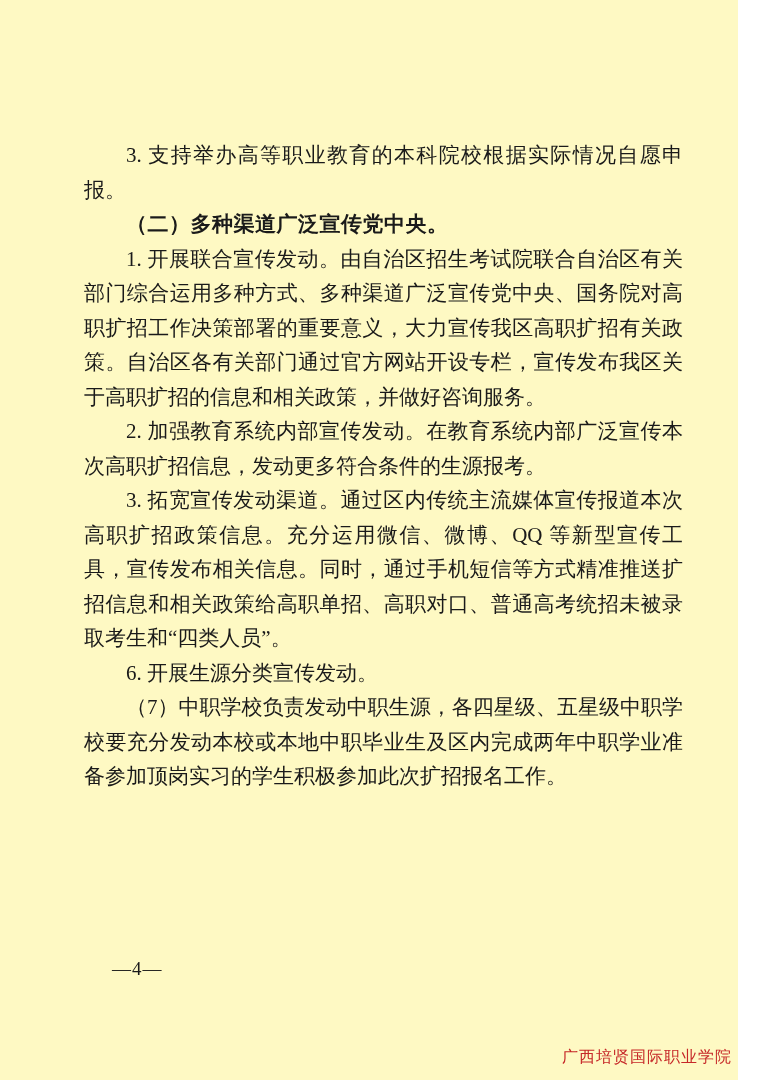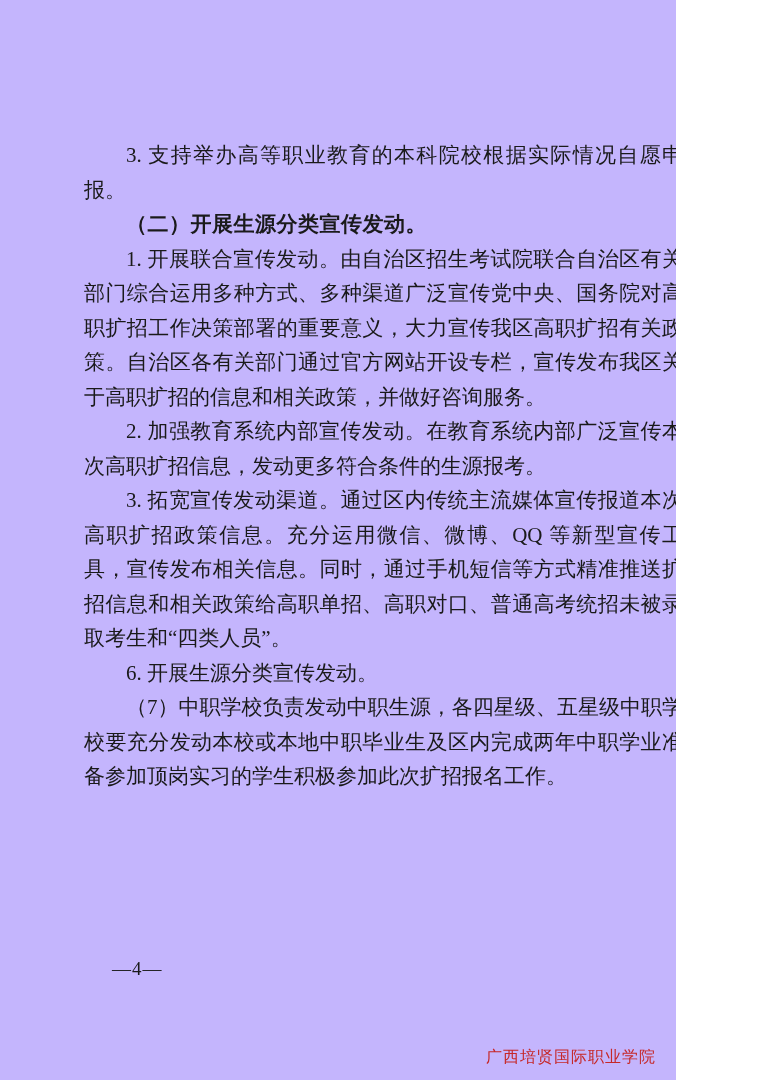--- a/index.html
+++ b/index.html
@@ -2,23 +2,23 @@
 <html><head>
 <meta charset="utf-8">
 <style>
   html, body {
     margin: 0;
     padding: 0;
     background: #ffffff;
   }
   .page {
     position: relative;
-    width: 676px;
+    width: 738px;
     height: 1080px;
-    background: #c4b5fd;
+    background: #fef9c3;
     overflow: hidden;
     font-family: "Liberation Serif", "DejaVu Serif", serif;
     color: #1a1a1a;
   }
   .doc-body {
     position: absolute;
     left: 84px;
     top: 138px;
     width: 599px;
     font-size: 21px;
@@ -40,35 +40,35 @@
   .page-number {
     position: absolute;
     left: 112px;
     top: 958px;
     font-size: 19px;
     letter-spacing: 1px;
     color: #1a1a1a;
   }
   .watermark {
     position: absolute;
-    right: 20px;
+    right: 6px;
     bottom: 12px;
     font-size: 16px;
     font-family: "Liberation Sans", "DejaVu Sans", sans-serif;
     letter-spacing: 1px;
   }
 </style>
 </head>
 <body>
 
 <div class="page">
 
   <div class="doc-body">
       <p class="para body">3. 支持举办高等职业教育的本科院校根据实际情况自愿申报。</p>
-      <p class="para heading">（二）开展生源分类宣传发动。</p>
+      <p class="para heading">（二）多种渠道广泛宣传党中央。</p>
       <p class="para body">1. 开展联合宣传发动。由自治区招生考试院联合自治区有关部门综合运用多种方式、多种渠道广泛宣传党中央、国务院对高职扩招工作决策部署的重要意义，大力宣传我区高职扩招有关政策。自治区各有关部门通过官方网站开设专栏，宣传发布我区关于高职扩招的信息和相关政策，并做好咨询服务。</p>
       <p class="para body">2. 加强教育系统内部宣传发动。在教育系统内部广泛宣传本次高职扩招信息，发动更多符合条件的生源报考。</p>
       <p class="para body">3. 拓宽宣传发动渠道。通过区内传统主流媒体宣传报道本次高职扩招政策信息。充分运用微信、微博、QQ 等新型宣传工具，宣传发布相关信息。同时，通过手机短信等方式精准推送扩招信息和相关政策给高职单招、高职对口、普通高考统招未被录取考生和“四类人员”。</p>
       <p class="para body">6. 开展生源分类宣传发动。</p>
       <p class="para body">（7）中职学校负责发动中职生源，各四星级、五星级中职学校要充分发动本校或本地中职毕业生及区内完成两年中职学业准备参加顶岗实习的学生积极参加此次扩招报名工作。</p>
     </div>
 
   <div class="page-number">—4—</div>
 
   <div class="watermark" style="color: rgb(198, 40, 40);">广西培贤国际职业学院</div>

